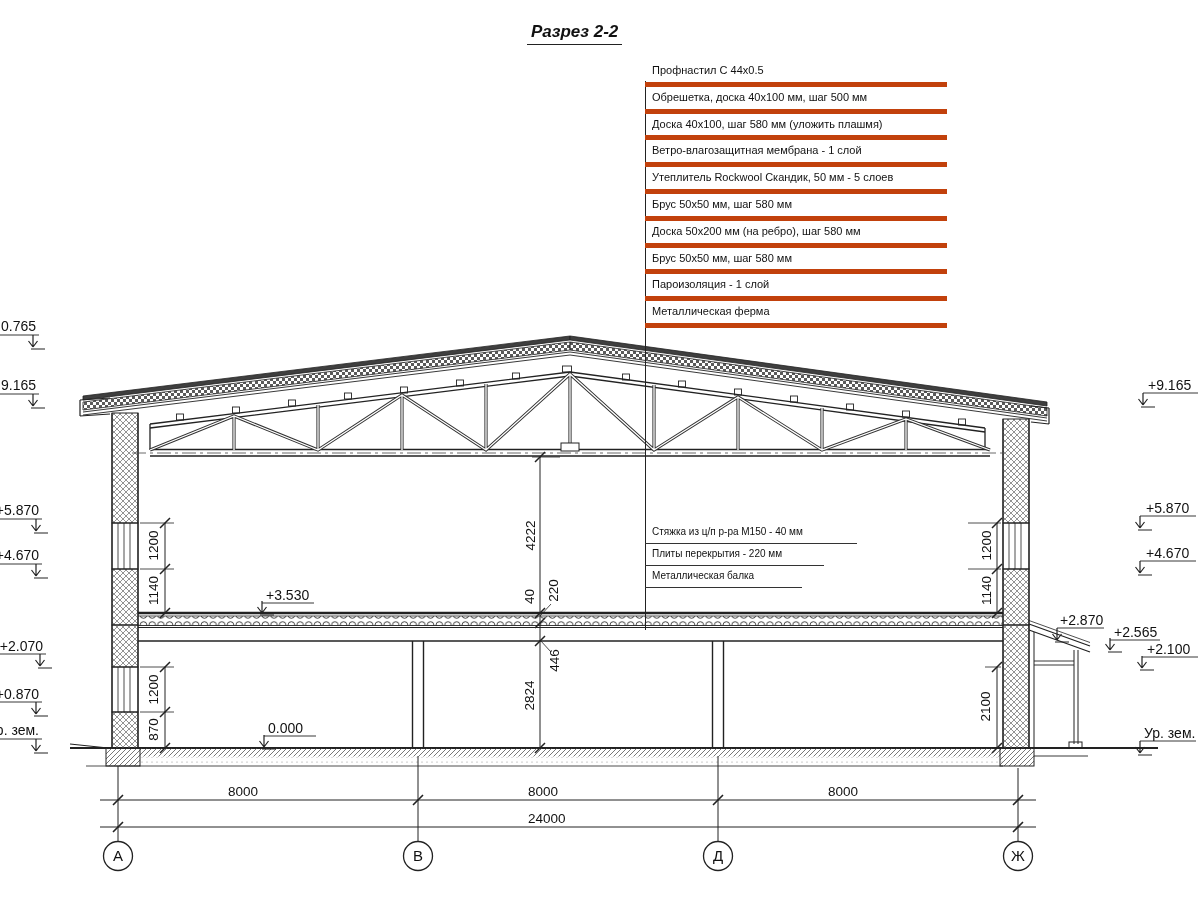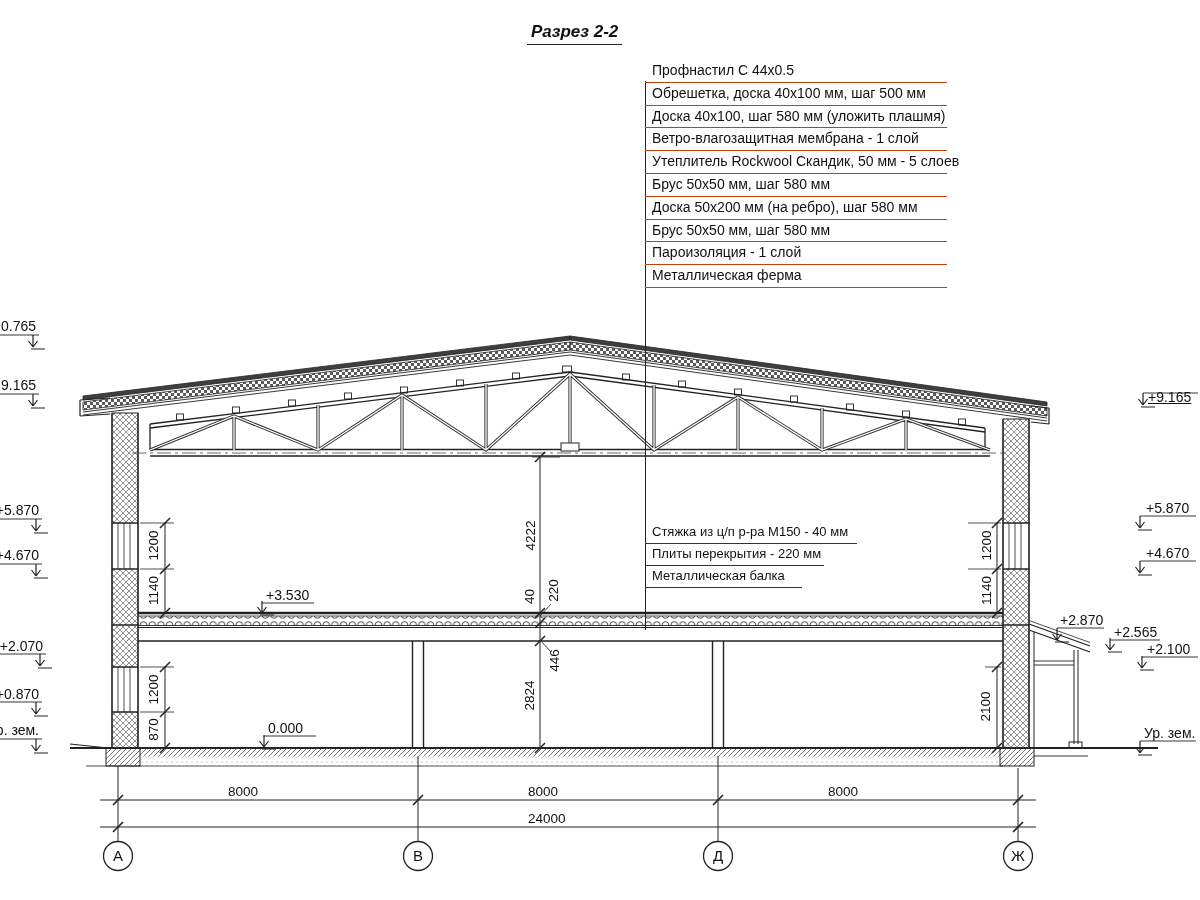--- a/index.html
+++ b/index.html
@@ -1,22 +1,22 @@
 <!DOCTYPE html>
 <html><head>
 <meta charset="utf-8">
 <style>
   html,body{margin:0;padding:0;}
   body{width:1200px;height:900px;position:relative;overflow:hidden;background:#fff;
        font-family:"Liberation Sans", sans-serif;color:#111;}
   .abs{position:absolute;}
   .title{font-size:17px;font-style:italic;font-weight:bold;border-bottom:1.6px solid #222;padding:0 4px 2px 4px;}
-  .callout-row{height:21.8px;line-height:21.5px;border-bottom:1px solid #c2410c;font-size:14px;
+  .callout-row{height:21.8px;line-height:21.5px;border-bottom:5px solid #c2410c;font-size:11px;
                padding-left:7px;white-space:nowrap;overflow:visible;}
-  .fcall{font-size:13px;line-height:21px;height:22px;border-bottom:1px solid #333;padding-left:7px;white-space:nowrap;}
+  .fcall{font-size:10px;line-height:21px;height:22px;border-bottom:1px solid #333;padding-left:7px;white-space:nowrap;}
   .elev{font-size:14px;white-space:nowrap;}
   .elev-r{text-align:left;}
   .elev-l{text-align:right;}
   .dim{font-size:13.5px;text-align:left;width:80px;}
   .vdim{font-size:13.5px;text-align:center;width:80px;transform:rotate(-90deg);}
   .axis{font-size:15px;text-align:center;width:30px;}
   svg{position:absolute;left:0;top:0;}
 </style>
 </head>
 <body>
@@ -221,21 +221,21 @@
 <div class="abs fcall" style="left:645px;top:565px;width:150px;">Металлическая балка</div>
 
 <div class="abs elev elev-l" style="left:-30px;top:318px;width:66px;">0.765</div>
 <div class="abs elev elev-l" style="left:-30px;top:377px;width:66px;">9.165</div>
 <div class="abs elev elev-l" style="left:-30px;top:502px;width:69px;">+5.870</div>
 <div class="abs elev elev-l" style="left:-30px;top:547px;width:69px;">+4.670</div>
 <div class="abs elev elev-l" style="left:-30px;top:638px;width:73px;">+2.070</div>
 <div class="abs elev elev-l" style="left:-30px;top:686px;width:69px;">+0.870</div>
 <div class="abs elev elev-l" style="left:-30px;top:722px;width:69px;">Ур. зем.</div>
 
-<div class="abs elev elev-r" style="left:1148px;top:389px;text-decoration:underline;">+9.165</div>
+<div class="abs elev elev-r" style="left:1148px;top:377px;">+9.165</div>
 <div class="abs elev elev-r" style="left:1146px;top:500px;">+5.870</div>
 <div class="abs elev elev-r" style="left:1146px;top:545px;">+4.670</div>
 <div class="abs elev elev-r" style="left:1060px;top:612px;">+2.870</div>
 <div class="abs elev elev-r" style="left:1114px;top:624px;">+2.565</div>
 <div class="abs elev elev-r" style="left:1147px;top:641px;">+2.100</div>
 <div class="abs elev elev-r" style="left:1144px;top:725px;">Ур. зем.</div>
 
 <div class="abs elev elev-r" style="left:266px;top:587px;">+3.530</div>
 <div class="abs elev elev-r" style="left:268px;top:720px;">0.000</div>
 

